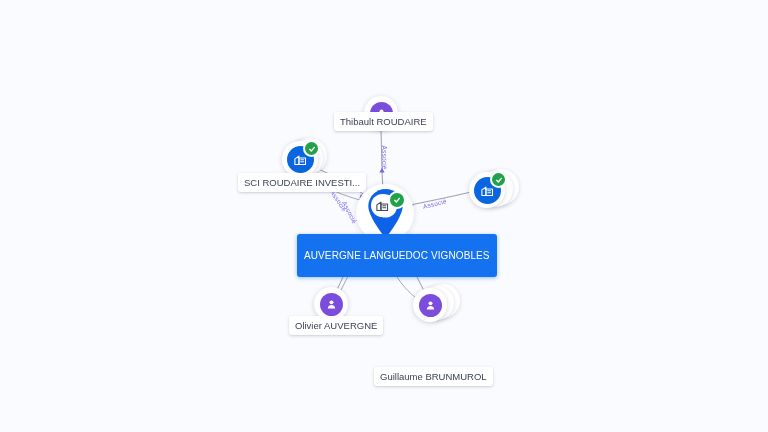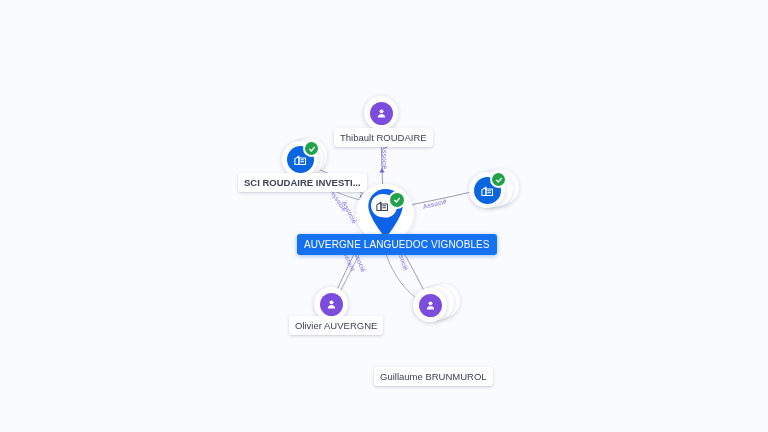--- a/index.html
+++ b/index.html
@@ -78,21 +78,21 @@
     line-height:13px;
     padding:3px 6px;
     border-radius:3px;
     box-shadow:0 1px 3px rgba(30,40,80,.22);
     white-space:nowrap;
   }
   .nlabel.selected{
     background:#1471f0;
     color:#ffffff;
     box-shadow:0 1px 4px rgba(20,113,240,.45);
-    padding:4px 7px;
+    padding:15px 7px;
     font-size:10px;
     letter-spacing:.1px;
   }
 
   
   .elabel{
     position:absolute;
     font-size:6.5px;
     color:#7b6cf0;
     white-space:nowrap;
@@ -147,41 +147,41 @@
   <div class="node person" style="left:364px;top:96px;">
     <div class="bubble">
       <div class="disc">
         <svg width="13" height="13" viewBox="0 0 24 24" fill="#ffffff">
           <circle cx="12" cy="8" r="3.6"></circle>
           <path d="M5.2,19.5 C5.2,15.2 8.2,13 12,13 C15.8,13 18.8,15.2 18.8,19.5 Z"></path>
         </svg>
       </div>
     </div>
   </div>
-  <div class="nlabel" style="left:334px;top:128px;text-align:center;">Thibault ROUDAIRE</div>
+  <div class="nlabel" style="left:334px;top:112px;text-align:center;">Thibault ROUDAIRE</div>
 
   <div class="node company" style="left:282px;top:141px;">
     <div class="stack" style="left:9px;top:-3px;width:36px;height:36px;"></div>
     <div class="stack" style="left:5px;top:-1px;width:36px;height:36px;"></div>
     <div class="bubble">
       <div class="disc">
         <svg width="15" height="15" viewBox="0 0 24 24" fill="none" stroke="#ffffff" stroke-width="1.7" stroke-linejoin="round" stroke-linecap="round">
           <path d="M3,20 L3,11 L9.5,6.5 L9.5,20 Z"></path>
           <path d="M9.5,20 L9.5,9.5 L20,9.5 L20,20 Z"></path>
           <path d="M12.5,12.5 L17,12.5 M12.5,15.5 L17,15.5"></path>
         </svg>
       </div>
       <div class="badge">
         <svg width="8" height="8" viewBox="0 0 24 24" fill="none" stroke="#ffffff" stroke-width="4" stroke-linecap="round" stroke-linejoin="round">
           <path d="M5,13 L10,18 L19,7"></path>
         </svg>
       </div>
     </div>
   </div>
-  <div class="nlabel" style="left:238px;top:173px;font-weight:bold;">SCI ROUDAIRE INVESTI...</div>
+  <div class="nlabel" style="left:238px;top:173px;">SCI ROUDAIRE INVESTI...</div>
 
   <div class="node company" style="left:469px;top:172px;">
     <div class="stack" style="left:14px;top:-3px;width:36px;height:36px;"></div>
     <div class="stack" style="left:8px;top:-1px;width:36px;height:36px;"></div>
     <div class="bubble">
       <div class="disc">
         <svg width="15" height="15" viewBox="0 0 24 24" fill="none" stroke="#ffffff" stroke-width="1.7" stroke-linejoin="round" stroke-linecap="round">
           <path d="M3,20 L3,11 L9.5,6.5 L9.5,20 Z"></path>
           <path d="M9.5,20 L9.5,9.5 L20,9.5 L20,20 Z"></path>
           <path d="M12.5,12.5 L17,12.5 M12.5,15.5 L17,15.5"></path>

